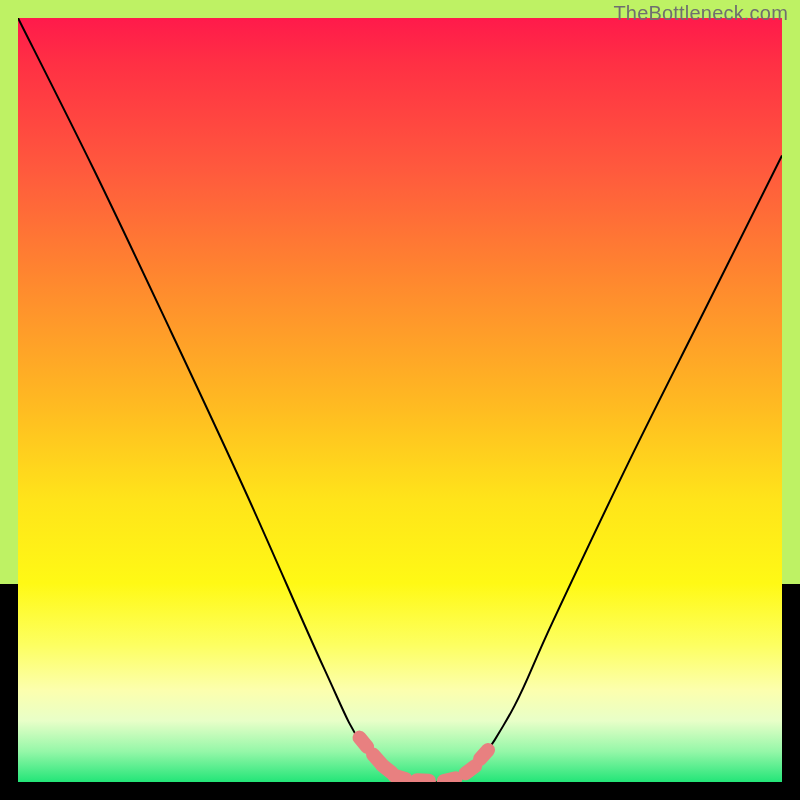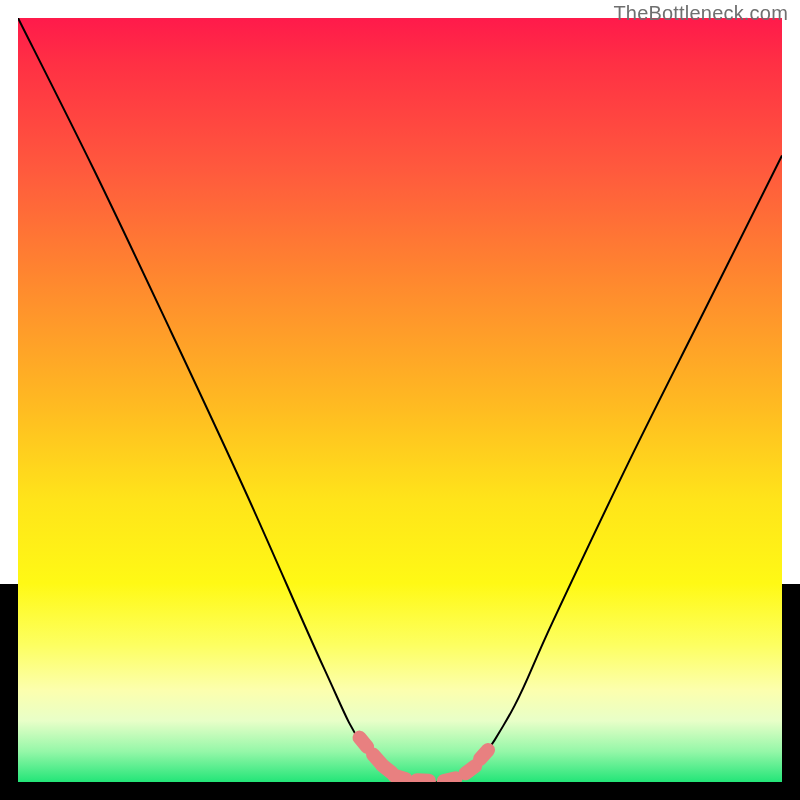--- a/index.html
+++ b/index.html
@@ -1,21 +1,21 @@
 <!DOCTYPE html>
 <html><head>
 <meta charset="utf-8">
 <style>
   * { margin: 0; padding: 0; box-sizing: border-box; }
   html, body { width: 800px; height: 800px; overflow: hidden; background: #000; }
   .frame {
     position: relative;
     width: 800px;
     height: 584px;
-    background: #ffffff;
+    background: #bef264;
   }
   .plot {
     position: absolute;
     left: 18px;
     top: 18px;
     width: 764px;
     height: 764px;
     background: linear-gradient(to bottom,
       #ff1a4b 0%,
       #ff3044 6%,

